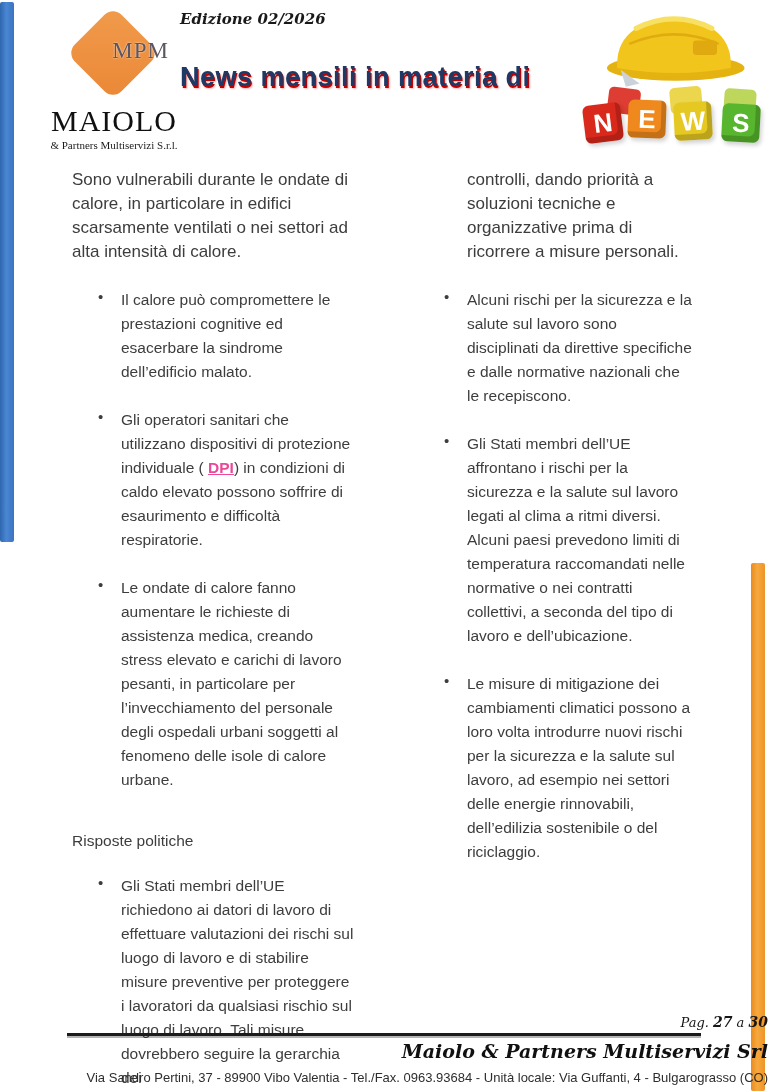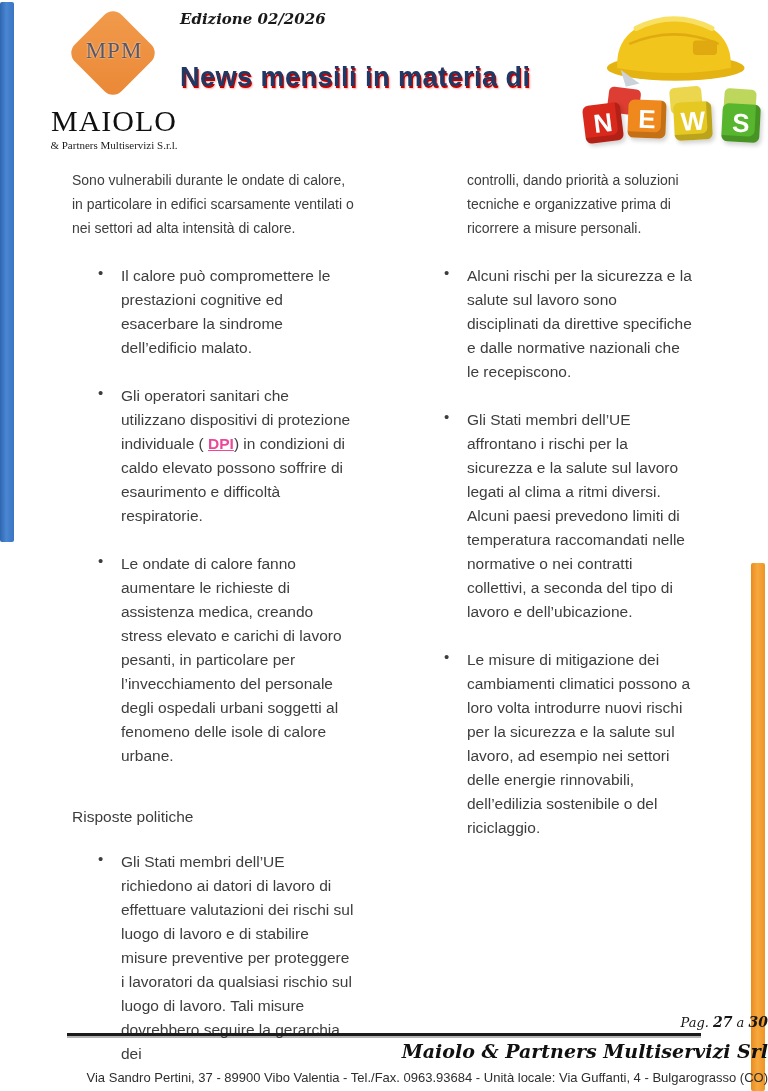--- a/index.html
+++ b/index.html
@@ -22,21 +22,21 @@
   
   .header{position:absolute; left:0; top:0; width:768px; height:162px; display:flex;}
   .logo{width:180px; padding-left:48px; text-align:center; box-sizing:border-box;}
   .diamond-wrap{position:relative; width:110px; height:98px; margin:6px auto 0;}
   .diamond{
     position:absolute; left:21px; top:14px; width:66px; height:66px;
     background:linear-gradient(135deg,#f19b4c,#ea8836);
     transform:rotate(45deg); border-radius:12px;
   }
   .mpm{
-    position:absolute; left:0; top:32px; width:100%; text-align:center;
+    position:absolute; left:0; top:32px; width:100%; text-align:right;
     font-family:"Liberation Serif", serif; font-size:23px; letter-spacing:1px;
     color:#5c5663; text-shadow:0 0 2px rgba(255,255,255,.85);
   }
   .maiolo{font-family:"Liberation Serif", serif; font-size:30px; color:#101010; letter-spacing:1px; line-height:1; margin-top:2px;}
   .logo-sub{font-family:"Liberation Serif", serif; font-size:11px; color:#1c1c1c; margin-top:3px; white-space:nowrap;}
   .head-center{flex:1; text-align:left;}
   .edition{
     font-family:"DejaVu Serif", serif; font-style:italic; font-weight:bold;
     font-size:15px; color:#191919; margin-top:10px;
   }
@@ -62,21 +62,21 @@
   .bk2{left:88px; top:-9px; background:#e9d23a; transform:rotate(-5deg);}
   .bk3{left:142px; top:-7px; background:#b6d24a; transform:rotate(4deg);}
   .bN{left:2px;  top:8px;  background:#d9281c; transform:rotate(-7deg);}
   .bE{left:46px; top:4px;  background:#f0891d; transform:rotate(2deg);}
   .bW{left:92px; top:6px;  background:#e5c822; transform:rotate(-3deg);}
   .bS{left:140px;top:8px;  background:#57b52e; transform:rotate(3deg);}
   
   .columns{position:absolute; left:0; top:168px; width:768px; display:flex;}
   .col-left{width:285px; margin-left:72px;}
   .col-right{width:252px; margin-left:83px;}
-  .para{font-size:14px; line-height:24px; color:#3d3d3d;}
+  .para{font-size:17px; line-height:24px; color:#3d3d3d;}
   .col-right .intro{padding-left:27px;}
   .bullet-item{display:flex; margin-top:24px;}
   .col-left .bullet-item{margin-left:26px;}
   .col-right .bullet-item{margin-left:4px;}
   .dot{width:23px; flex:0 0 23px; font-size:15px; color:#3d3d3d;}
   .bullet-text{flex:1; font-size:15.5px; line-height:24px; color:#3d3d3d;}
   .section-heading{font-size:15.5px; color:#3d3d3d; margin-top:40px;}
   .dpi-link{color:#ec4899; font-weight:bold; text-decoration:underline; cursor:pointer;}
   
   .footer{position:absolute; left:0; bottom:6px; width:768px; text-align:right;}

